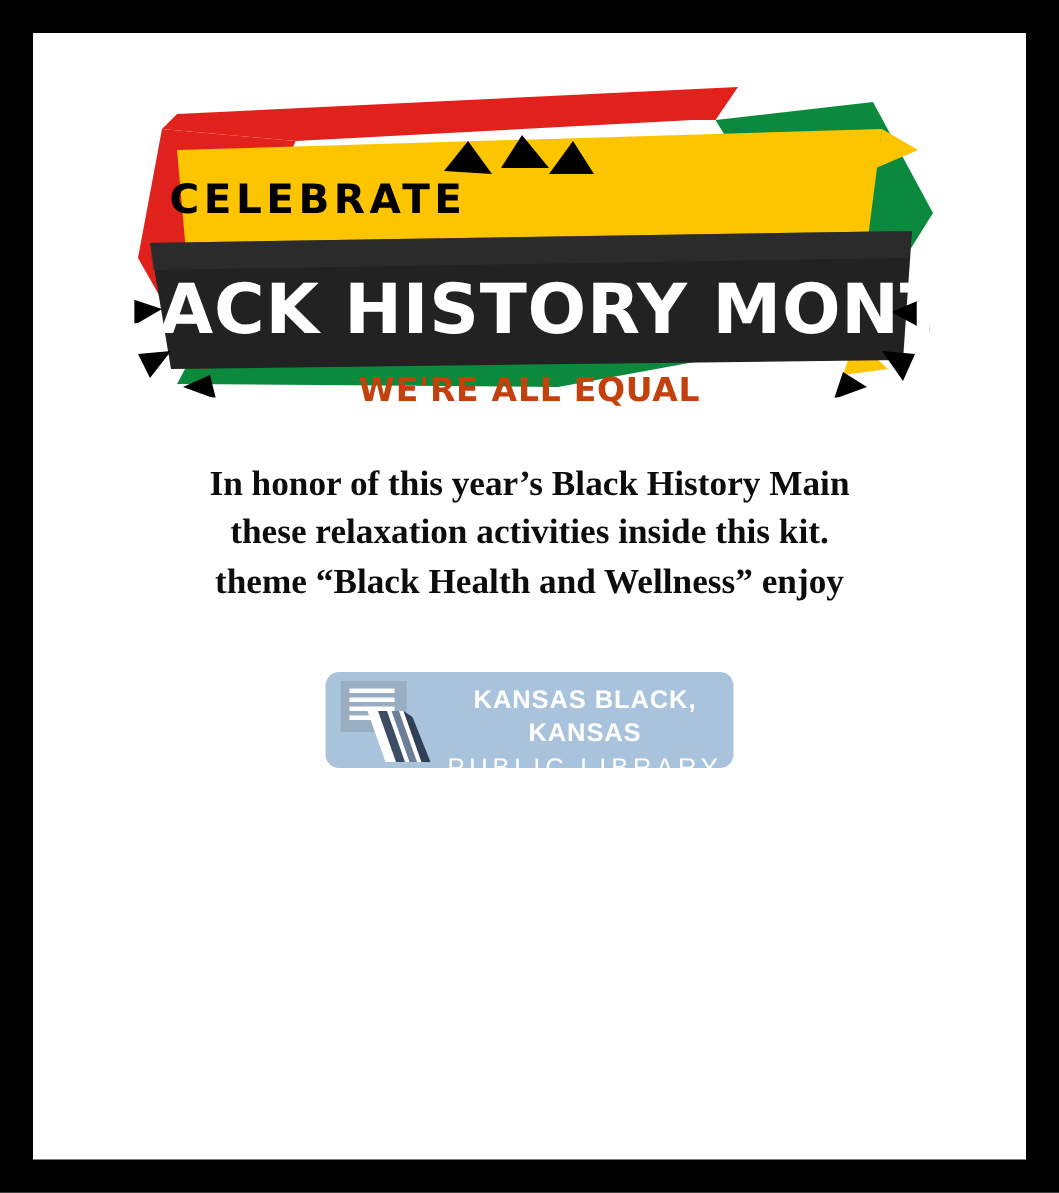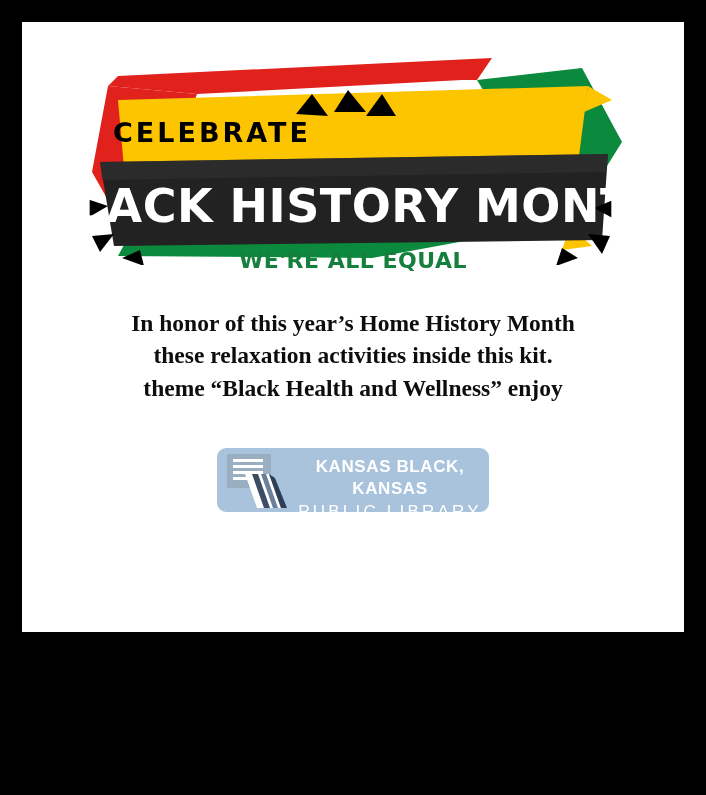--- a/index.html
+++ b/index.html
@@ -11,21 +11,21 @@
     width: 706px;
     height: 795px;
     overflow: hidden;
     font-family: "Liberation Sans", sans-serif;
   }
   .poster {
     position: absolute;
     left: 22px;
     top: 22px;
     width: 662px;
-    height: 610px;
+    height: 751px;
     background: #ffffff;
     overflow: hidden;
   }
 
   
   .badge-wrap {
     position: relative;
     width: 662px;
     height: 215px;
     margin-top: 28px;
@@ -142,27 +142,27 @@
       <polygon points="588,186 566,184 580,204" fill="#000000"></polygon>
       <polygon points="100,208 118,200 122,216" fill="#000000"></polygon>
       <polygon points="556,208 540,198 534,216" fill="#000000"></polygon>
 
       <text x="190" y="92" font-family="DejaVu Sans, sans-serif" font-size="27" font-weight="bold" letter-spacing="3" fill="#000000" text-anchor="middle">CELEBRATE</text>
 
       <text x="334" y="172" font-family="DejaVu Sans, sans-serif" font-size="46" font-weight="bold" letter-spacing="0.5" fill="#ffffff" text-anchor="middle">BLACK HISTORY MONTH</text>
     </svg>
 
     <div style="position:absolute; left:0; top:198px; width:662px; text-align:center;">
-      <span style="font-family:'DejaVu Sans',sans-serif; font-weight:bold; font-size:22px; letter-spacing:0.5px; color:#15803d;">WE'RE ALL EQUAL</span>
+      <span style="font-family:'DejaVu Sans',sans-serif; font-weight:bold; font-size:22px; letter-spacing:0.5px; color:#c2410c;">WE'RE ALL EQUAL</span>
     </div>
   </div>
 
 
   <div class="body-copy">
-    <div>In honor of this year’s Home History Month</div>
+    <div>In honor of this year’s Black History Main</div>
     <div>these relaxation activities inside this kit.</div>
     <div>theme “Black Health and Wellness” enjoy</div>
   </div>
 
   <div class="logo-wrap">
     <div class="logo-pill"></div>
     <svg class="logo-books" viewBox="0 0 76 58" xmlns="http://www.w3.org/2000/svg">
       <rect x="2" y="2" width="44" height="34" fill="#9aaec2"></rect>
       <g fill="#ffffff">
         <rect x="8" y="7" width="30" height="3"></rect>

